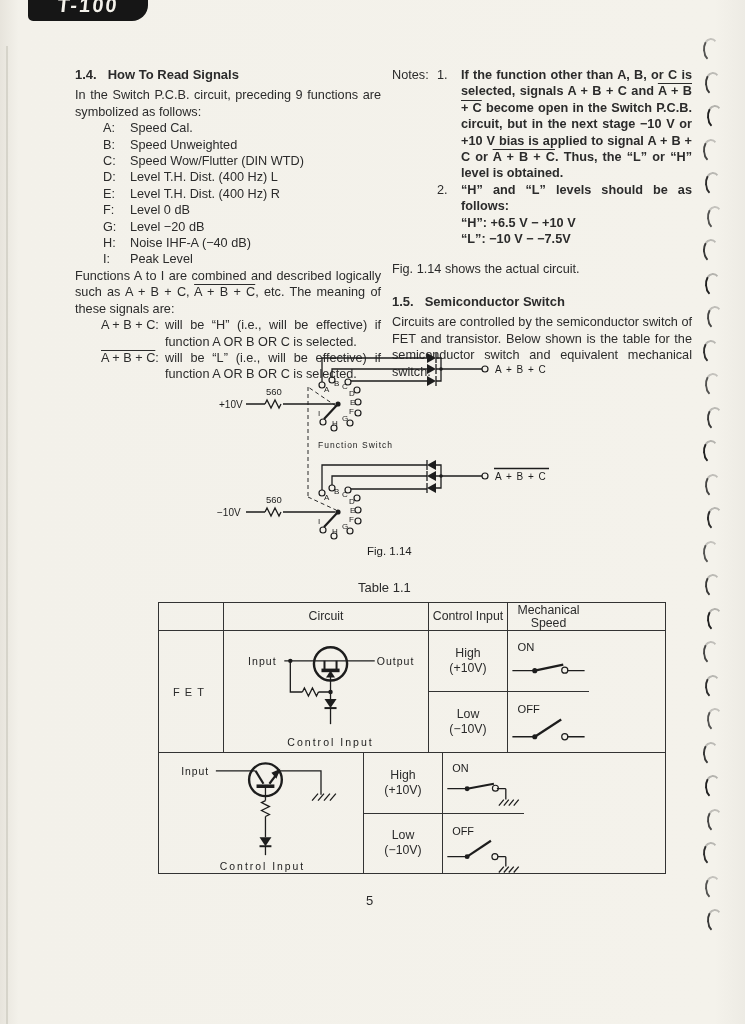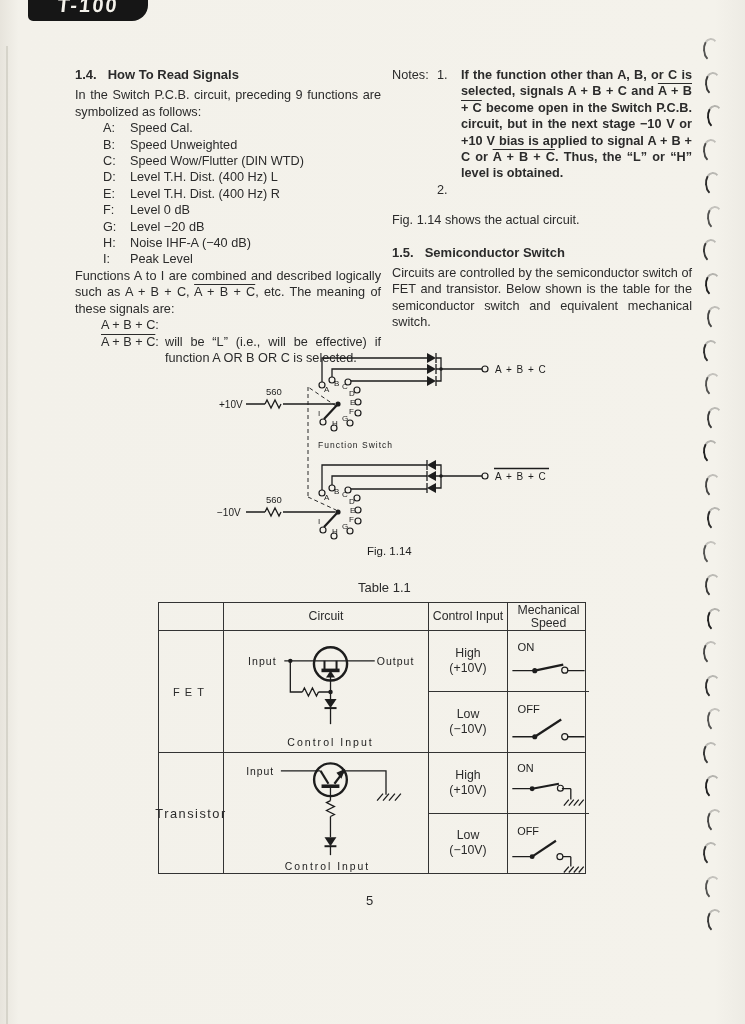--- a/index.html
+++ b/index.html
@@ -39,21 +39,21 @@
   .fig-svg{position:absolute;left:190px;top:350px;width:420px;height:215px;}
   .fig-svg text{font-family:"Liberation Sans","DejaVu Sans",sans-serif;fill:#1d1d1d;}
   .wire{stroke:#1d1d1d;stroke-width:1.3;fill:none;}
   .wire2{stroke:#1d1d1d;stroke-width:2.2;fill:none;}
   .dash{stroke:#2a2a2a;stroke-width:1;fill:none;stroke-dasharray:4 3;}
   .pin{fill:none;stroke:#1d1d1d;stroke-width:1.2;}
   .blk{fill:#1d1d1d;stroke:none;}
 
   
   .tbl-caption{position:absolute;left:358px;top:580px;font-size:13px;}
-  .tbl{position:absolute;left:158px;top:602px;width:428px;height:272px;box-sizing:border-box;
+  .tbl{position:absolute;left:158px;top:602px;width:508px;height:272px;box-sizing:border-box;
        border:1.7px solid #333;display:flex;flex-direction:column;background:transparent;}
   .trow{display:flex;box-sizing:border-box;border-bottom:1.7px solid #333;}
   .trow:last-child{border-bottom:none;}
   .tcell{box-sizing:border-box;border-right:1.7px solid #333;position:relative;}
   .tcell:last-child{border-right:none;}
   .c1{width:65px;flex:none;display:flex;align-items:center;justify-content:center;}
   .c2{width:205px;flex:none;}
   .c3{width:79px;flex:none;}
   .c4{width:81px;flex:none;}
   .hrow{height:28px;}
@@ -154,34 +154,36 @@
           <span>Noise IHF-A (−40 dB)</span>
         </div>
       <div class="fn-row">
           <span class="fn-key">I:</span>
           <span>Peak Level</span>
         </div>
     </div>
     <p class="just"><span>Functions A to I are combined and described logically such as A + B + C, </span><span class="ovl">A + B + C</span><span>, etc. The meaning of these signals are:</span></p>
     <div class="def-row">
       <span class="def-term">A + B + C:</span>
+      <span class="def-text">will be “H” (i.e., will be effective) if function A OR B OR C is selected.</span>
     </div>
     <div class="def-row">
       <span class="def-term"><span class="ovl">A + B + C</span><span>:</span></span>
       <span class="def-text">will be “L” (i.e., will be effective) if function A OR B OR C is selected.</span>
     </div>
   </div>
 
   <div class="col-right">
     <div class="notes-grid">
       <span>Notes:</span>
       <span>1.</span>
       <p class="note-body"><span>If the function other than A, B, or C is selected, signals A + B + C and </span><span class="ovl">A + B + C</span><span> become open in the Switch P.C.B. circuit, but in the next stage −10 V or +10 V bias is applied to signal A + B + C or </span><span class="ovl">A + B + C</span><span>. Thus, the “L” or “H” level is obtained.</span></p>
       <span></span>
       <span>2.</span>
+      <p class="note-body"><span>“H” and “L” levels should be as follows:</span><br><span>“H”:  +6.5 V − +10 V</span><br><span>“L”:  −10 V − −7.5V</span></p>
     </div>
     <div class="gap14"></div>
     <p>Fig. 1.14 shows the actual circuit.</p>
     <div class="gap16"></div>
     <h3 class="heading"><span class="hnum">1.5.</span><span>Semiconductor Switch</span></h3>
     <p class="just">Circuits are controlled by the semiconductor switch of FET and transistor. Below shown is the table for the semiconductor switch and equivalent mechanical switch.</p>
   </div>
 
   <svg class="fig-svg" viewBox="0 0 420 215">
 
@@ -349,23 +351,20 @@
               <circle cx="26" cy="44" r="2.5" class="blk"></circle>
               <line x1="26" y1="44" x2="52" y2="27" class="wire2"></line>
               <circle cx="55.5" cy="44" r="3" class="pin"></circle>
             </svg>
           </div>
         </div>
       </div>
     </div>
 
     <div class="trow rowtr">
-      <div class="tcell c1">
-          <span class="trlabel">Transistor</span>
-        </div>
       <div class="tcell c2">
         <svg class="ckt" viewBox="0 0 203 121">
           <text x="21" y="22" font-size="10.5" letter-spacing="1">Input</text>
           <path class="wire" d="M56,18 H96"></path>
           <circle cx="106" cy="27" r="16.5" fill="none" stroke="#1d1d1d" stroke-width="2.4"></circle>
           <line x1="97" y1="33.5" x2="115" y2="33.5" stroke="#1d1d1d" stroke-width="3.6"></line>
           <line x1="96" y1="18" x2="104" y2="31" class="wire2"></line>
           <line x1="110" y1="31" x2="119" y2="19" class="wire2"></line>
           <polygon class="blk" points="121,16 112,20 117,26"></polygon>
           <path class="wire" d="M118,18 H162 V42"></path>

